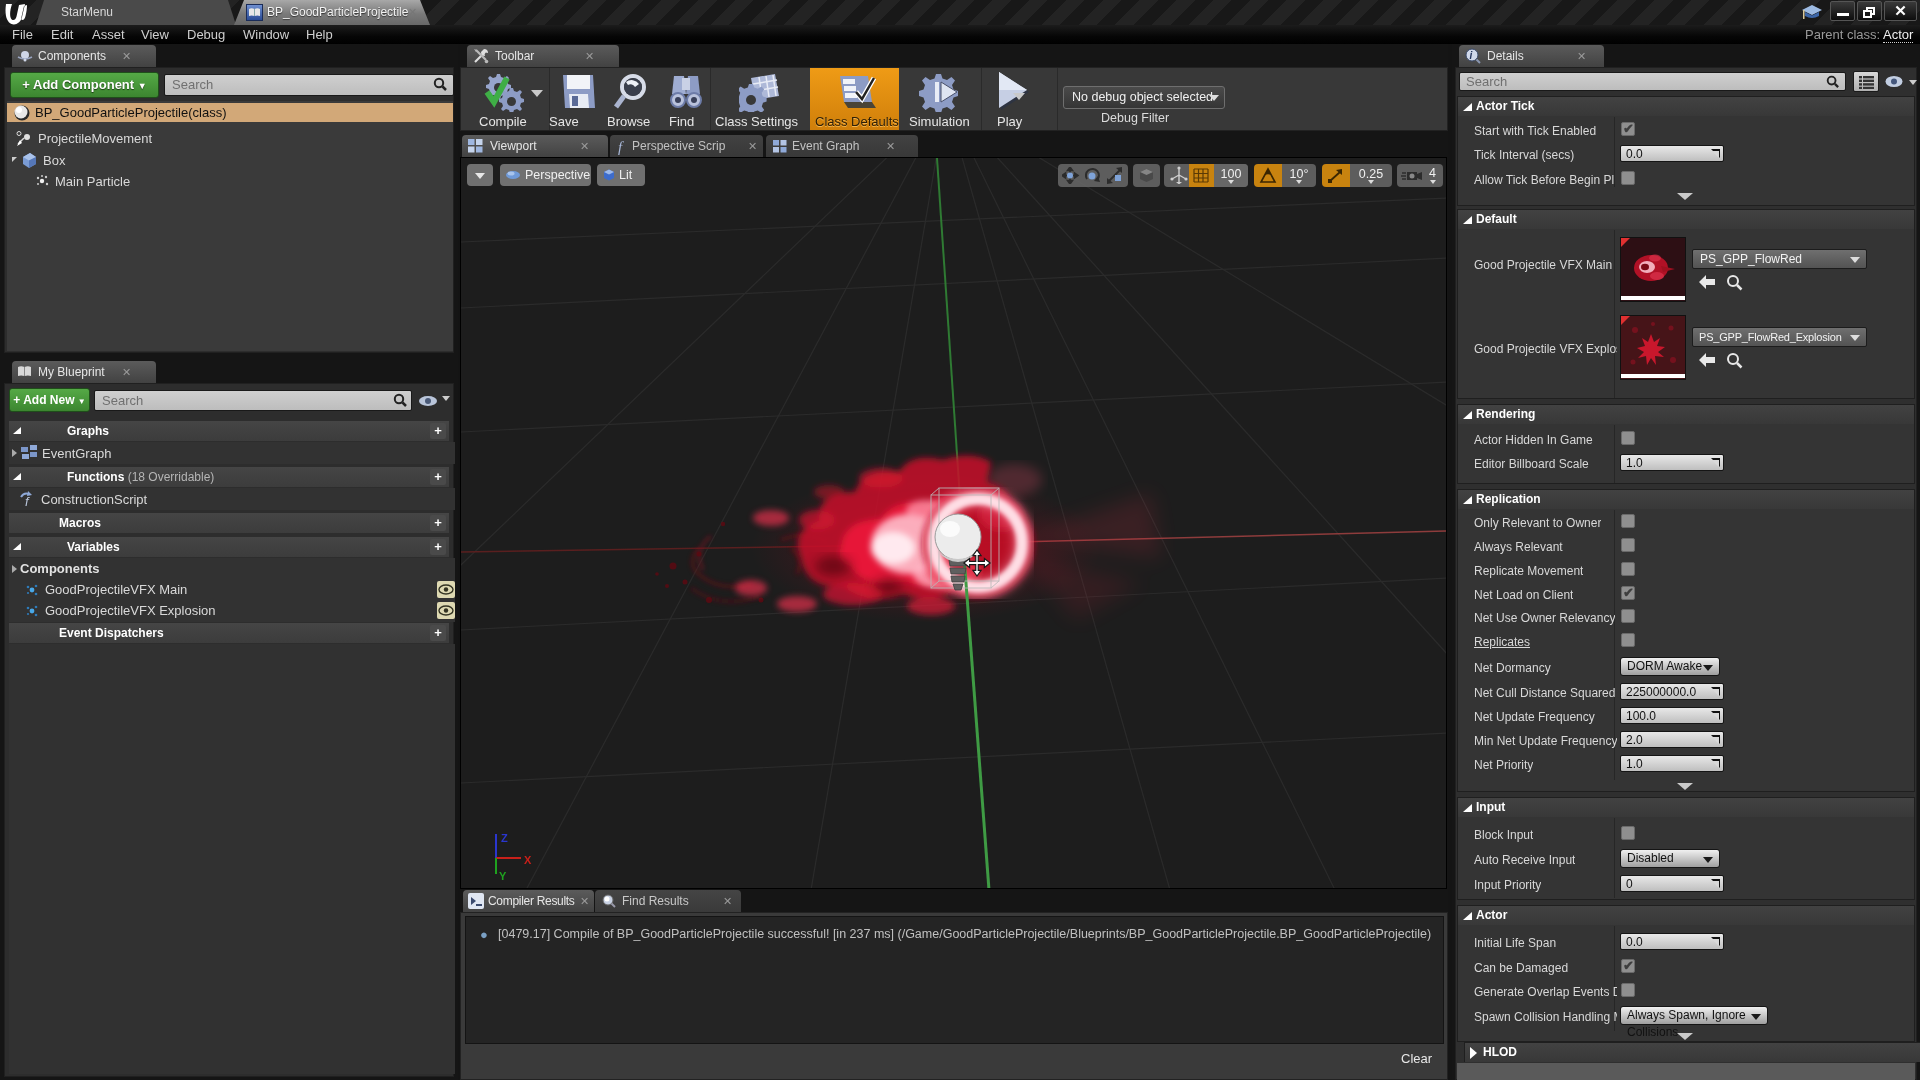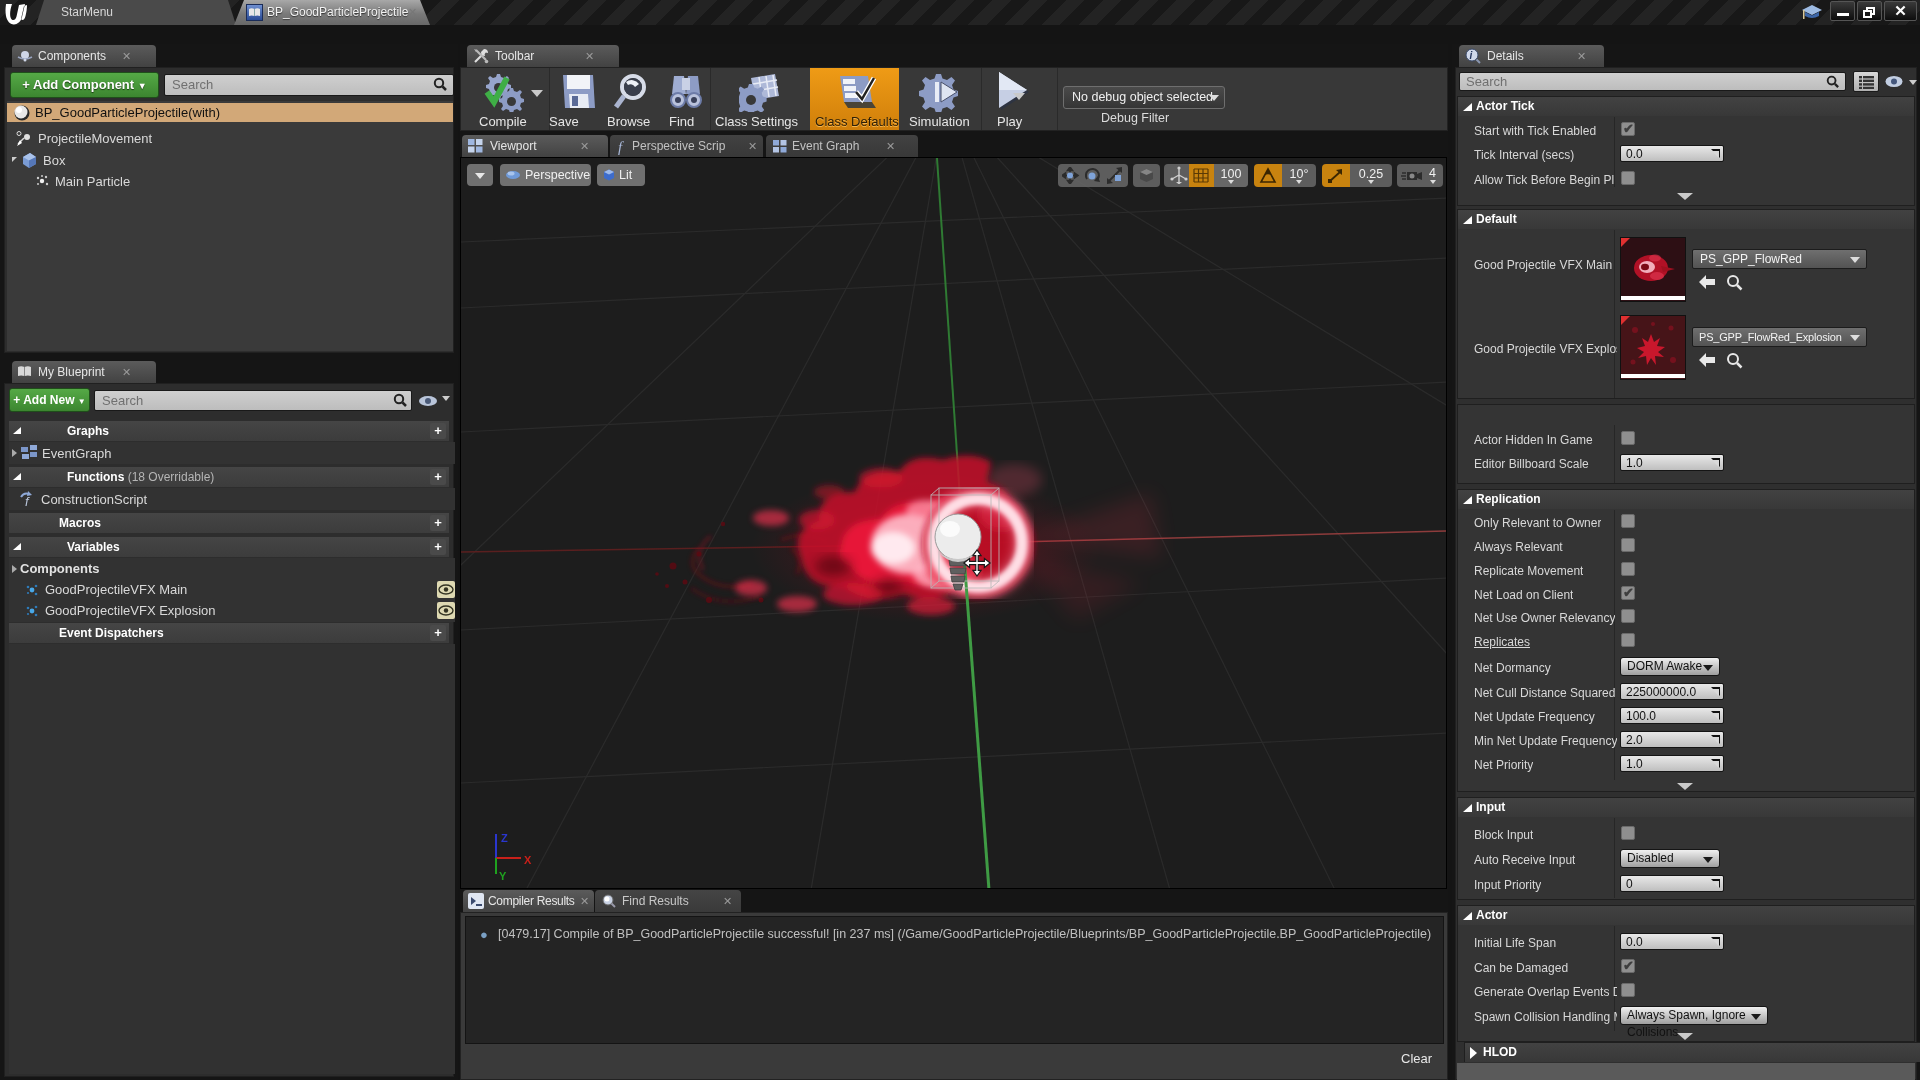--- a/index.html
+++ b/index.html
@@ -63,20 +63,30 @@
     </svg>
     <div class="abs" style="left:1830px;top:1px;width:25px;height:20px;background:linear-gradient(#3a3a3a,#0d0d0d);border:1px solid #555;border-radius:2px;">
       <div class="abs" style="left:6px;top:11px;width:12px;height:3px;background:#fff"></div>
       </div>
     <div class="abs" style="left:1857px;top:1px;width:25px;height:20px;background:linear-gradient(#3a3a3a,#0d0d0d);border:1px solid #555;border-radius:2px;">
       <div class="abs" style="left:8px;top:5px;width:9px;height:8px;border:2px solid #fff"></div>
       <div class="abs" style="left:5px;top:8px;width:9px;height:8px;border:2px solid #fff;background:#1a1a1a"></div>
       </div>
     <div class="abs" style="left:1884px;top:1px;width:33px;height:20px;background:linear-gradient(#3a3a3a,#0d0d0d);border:1px solid #555;border-radius:2px;color:#fff;font-size:15px;font-weight:bold;text-align:center;line-height:18px;">✕</div>
   </div>
+  <div id="menubar">
+    <div class="menuitem" style="left:12px">File</div>
+    <div class="menuitem" style="left:51px">Edit</div>
+    <div class="menuitem" style="left:92px">Asset</div>
+    <div class="menuitem" style="left:141px">View</div>
+    <div class="menuitem" style="left:187px">Debug</div>
+    <div class="menuitem" style="left:243px">Window</div>
+    <div class="menuitem" style="left:306px">Help</div>
+    <div class="menuitem" style="left:1805px;color:#9a9a9a;white-space:nowrap;">Parent class: <span style="color:#efefef;border-bottom:1px dotted #cfcfcf;">Actor</span></div>
+  </div>
 
   <div id="leftcol" class="abs" style="left:0;top:44px;width:458px;height:1036px;background:#151515;">
 
     <div class="ptab" style="left:12px;top:1px;width:144px;">
       <svg class="abs" style="left:5px;top:3px" width="16" height="16" viewBox="0 0 16 16">
           <circle cx="8" cy="7" r="4" fill="#cfd6e8"></circle>
           <path d="M1 9 Q8 13 15 9" stroke="#9aa5c0" stroke-width="1.5" fill="none"></path>
           <circle cx="8" cy="12" r="1.5" fill="#cfd6e8"></circle>
         </svg>
       <span style="margin-left:26px;">Components</span><span class="x abs" style="left:110px;top:0;">✕</span>
@@ -90,21 +100,21 @@
           <line x1="9.5" y1="9.5" x2="13" y2="13" stroke="#222" stroke-width="2.5"></line>
         </svg>
 
       <div class="abs" style="left:2px;top:33px;width:446px;height:250px;background:#3a3a3a;"></div>
       <div class="abs" style="left:2px;top:35px;width:446px;height:19px;background:#d2a878;"></div>
       <svg class="abs" style="left:8px;top:36px" width="18" height="18" viewBox="0 0 18 18">
           <circle cx="9" cy="9" r="7.5" fill="#2a2a2a"></circle>
           <circle cx="8" cy="8" r="6.5" fill="#e8e8e8"></circle>
           <circle cx="6" cy="6" r="3" fill="#fff"></circle>
         </svg>
-      <div class="abs" style="left:30px;top:37px;color:#111;font-size:13px;">BP_GoodParticleProjectile(with)</div>
+      <div class="abs" style="left:30px;top:37px;color:#111;font-size:13px;">BP_GoodParticleProjectile(class)</div>
       <svg class="abs" style="left:10px;top:62px" width="18" height="18" viewBox="0 0 18 18">
           <circle cx="4" cy="3.5" r="2" fill="none" stroke="#ddd"></circle>
           <circle cx="12" cy="7" r="3" fill="#e0e0e0"></circle>
           <path d="M3 14 L9 8" stroke="#ddd" stroke-width="1.5"></path>
           <path d="M2 16 L7 13 L5 10 Z" fill="#fff"></path>
         </svg>
       <div class="abs" style="left:33px;top:63px;color:#d9d9d9;font-size:13px;">ProjectileMovement</div>
       <div class="abs" style="left:7px;top:89px;width:0;height:0;border-top:5px solid #ccc;border-right:5px solid transparent;"></div>
       <svg class="abs" style="left:15px;top:83px" width="19" height="19" viewBox="0 0 19 19">
           <path d="M3 6 L10 2 L16 6 L16 13 L9 17 L3 13 Z" fill="#7a9bd4"></path>
@@ -678,20 +688,21 @@
       <svg class="abs" style="left:240px;top:142px" width="18" height="16" viewBox="0 0 18 16">
           <path d="M8 1 L1 8 L8 15 L8 11 L17 11 L17 5 L8 5 Z" fill="#e8e8e8"></path>
         </svg>
       <svg class="abs" style="left:268px;top:142px" width="17" height="17" viewBox="0 0 17 17">
           <circle cx="7" cy="7" r="5" fill="none" stroke="#e8e8e8" stroke-width="2"></circle>
           <line x1="11" y1="11" x2="15.5" y2="15.5" stroke="#e8e8e8" stroke-width="2.5"></line>
         </svg>
     </div>
 
     <div class="dsec" style="left:5px;top:360px;width:458px;height:80px;">
+      <div class="dhead"><span class="tri"></span>Rendering</div>
       <div class="abs vline" style="left:156px;top:20px;height:58px;"></div>
       <div class="dlabel" style="top:28px;">Actor Hidden In Game</div>
       <div class="check" style="left:163px;top:26px;"></div>
       <div class="dlabel" style="top:52px;">Editor Billboard Scale</div>
       <div class="numfield" style="left:162px;top:49px;width:104px;">1.0<span class="hnd"></span></div>
     </div>
 
     <div class="dsec" style="left:5px;top:445px;width:458px;height:303px;">
       <div class="dhead"><span class="tri"></span>Replication</div>
       <div class="abs vline" style="left:156px;top:20px;height:270px;"></div>

